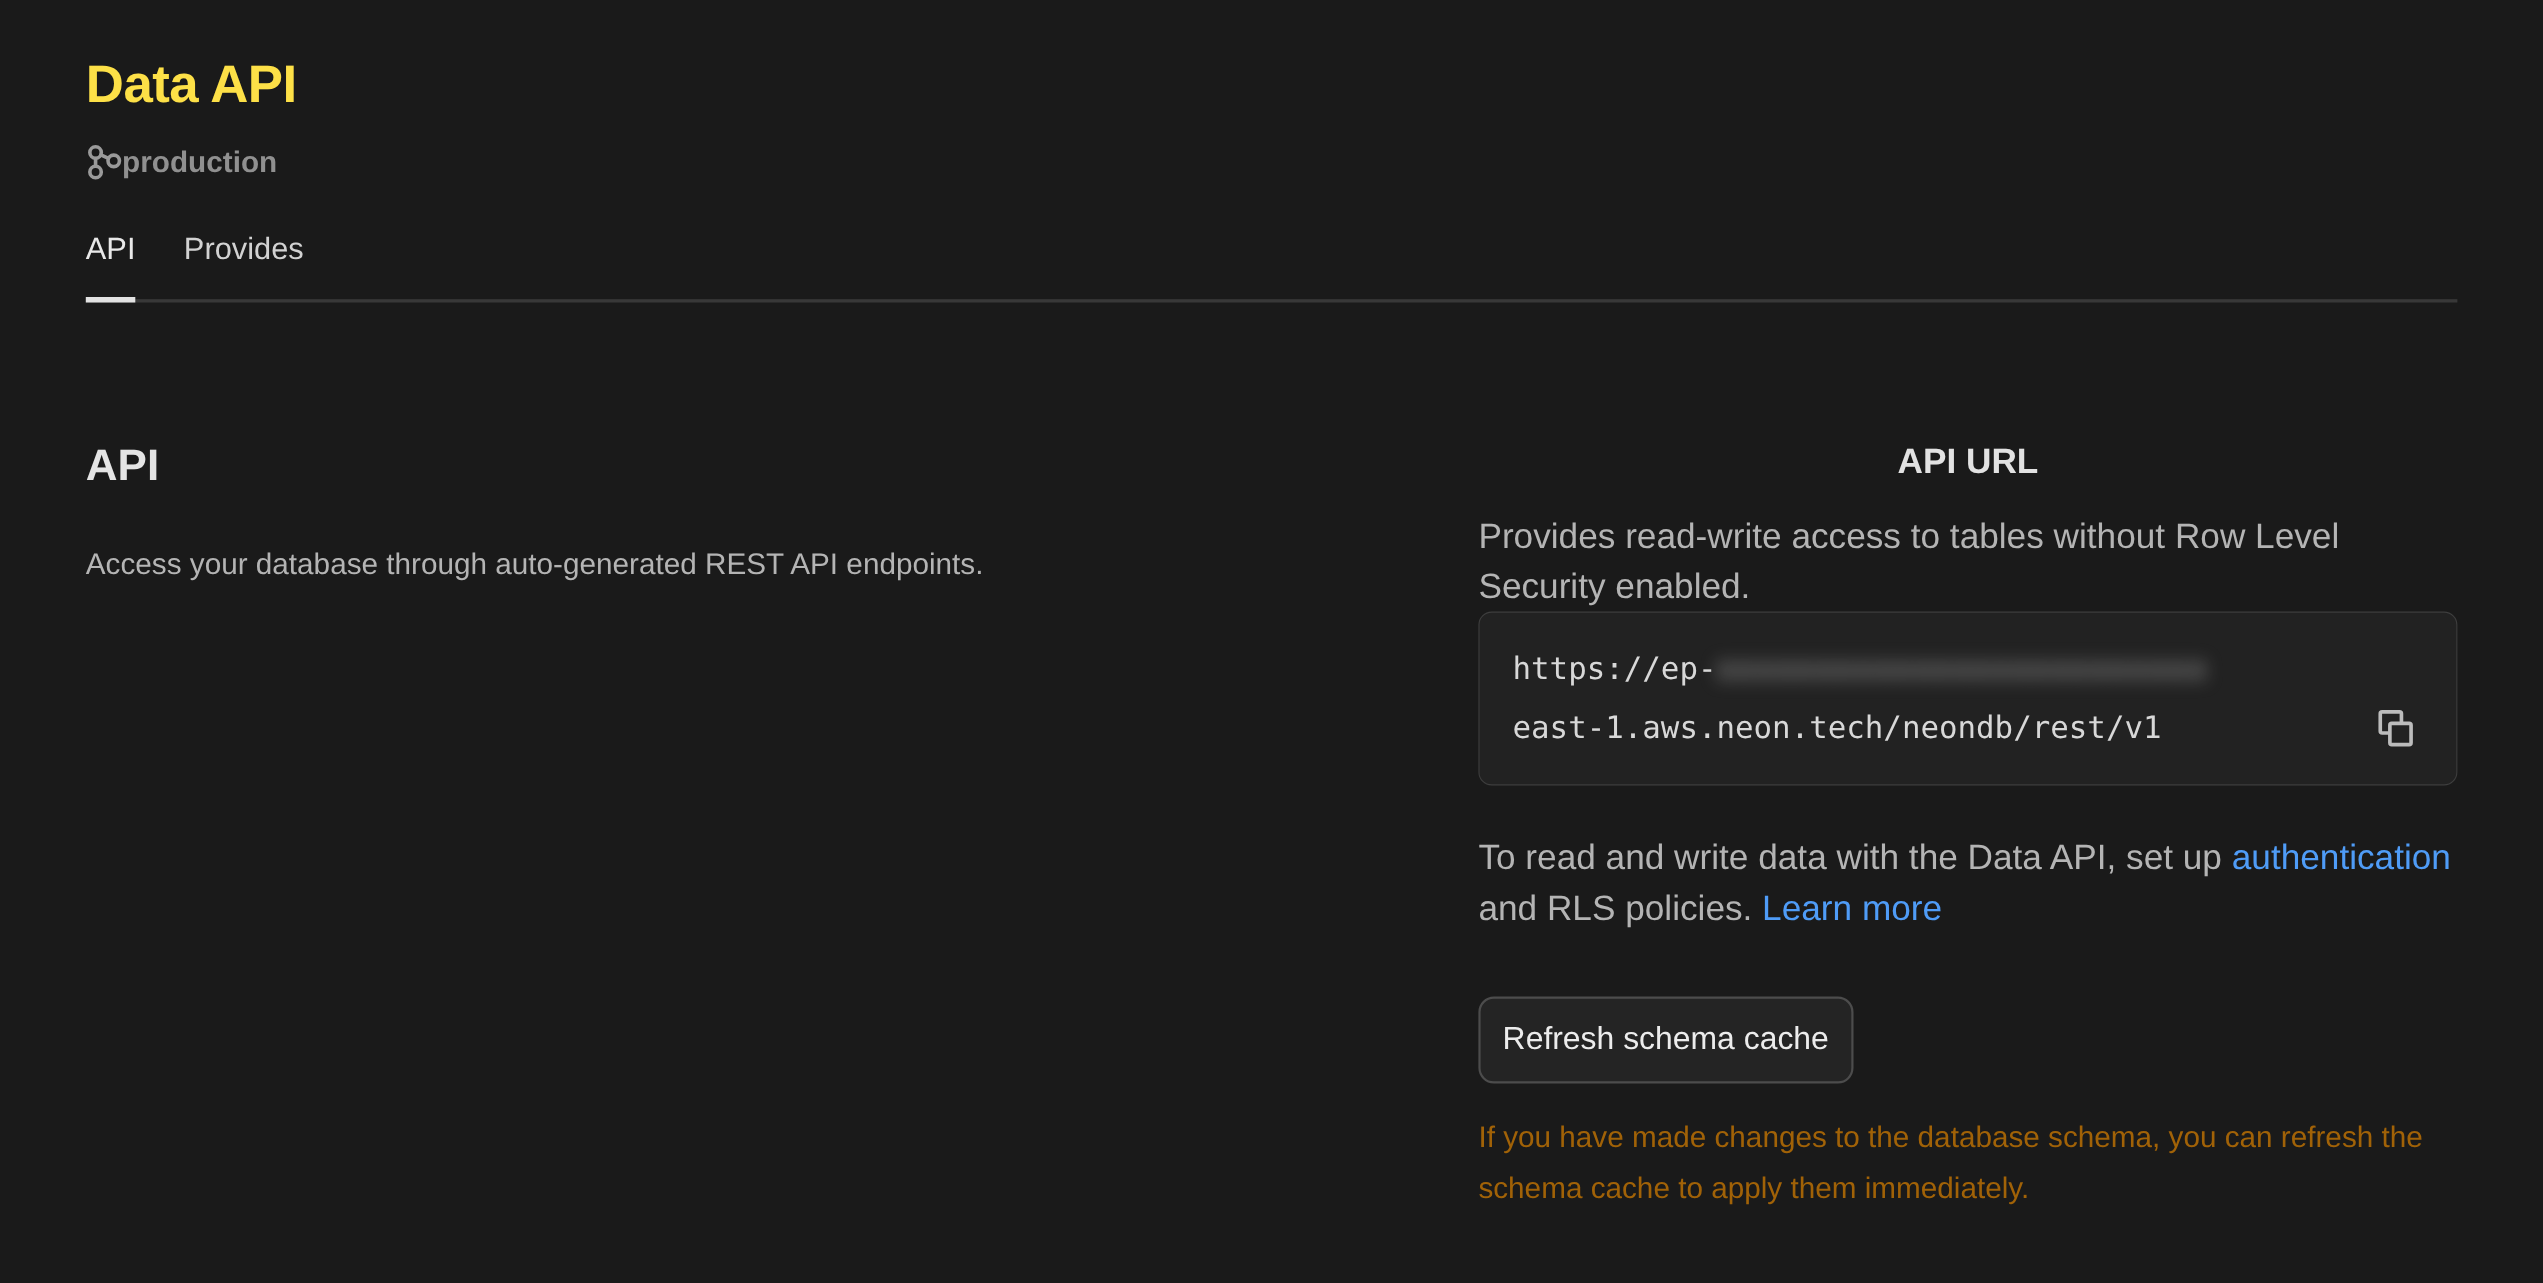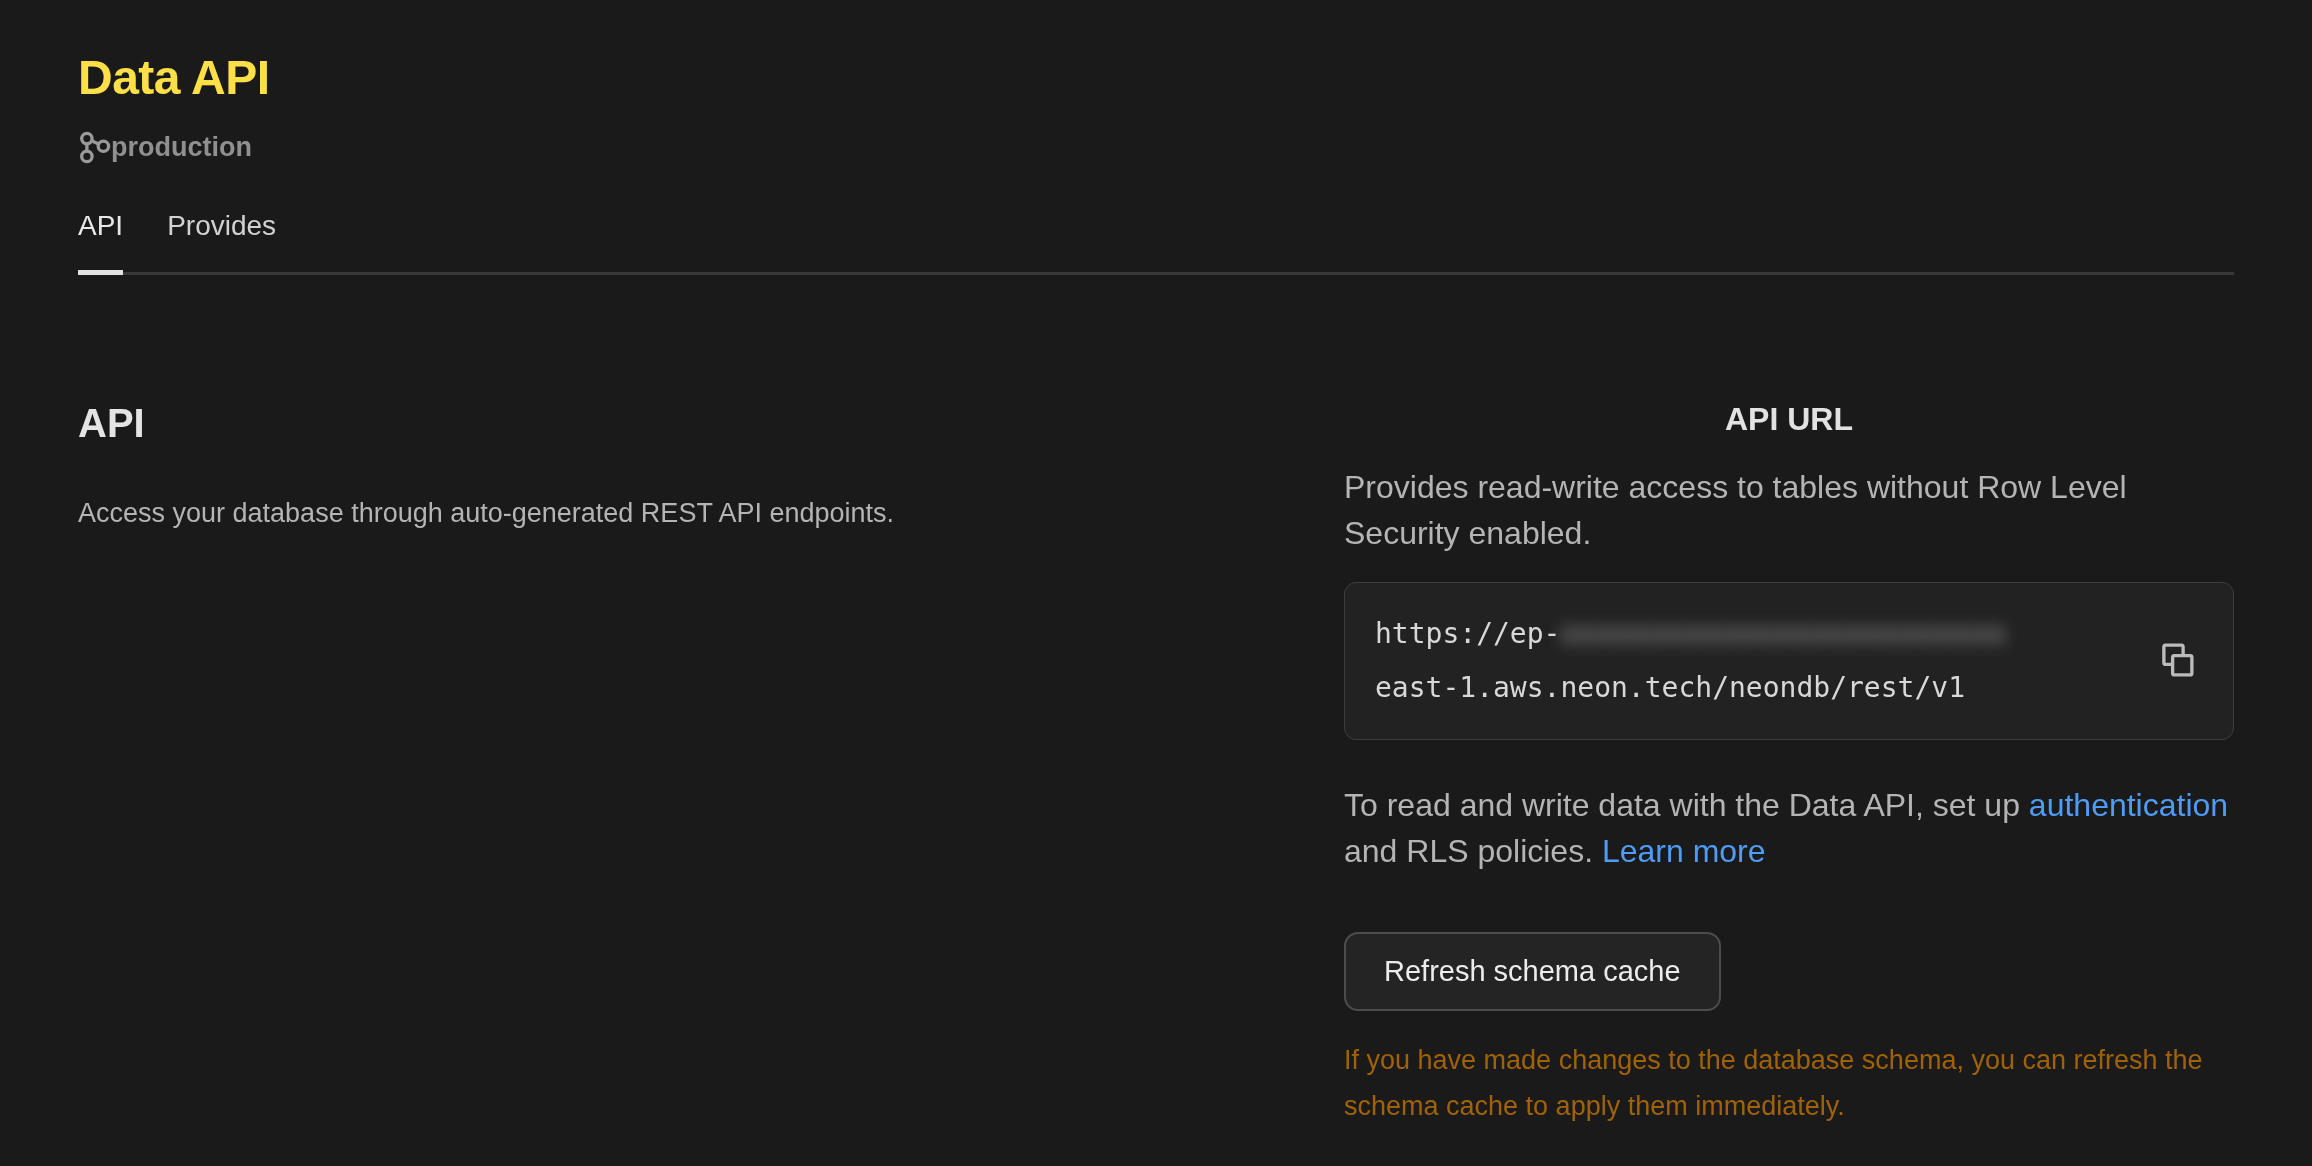--- a/index.html
+++ b/index.html
@@ -59,26 +59,25 @@
 
   .panel-heading {
     font-size: 32px; font-weight: 600; color: #e2e2e2; text-align: center;
   }
   .panel-desc {
     margin-top: 26px; font-size: 32px; line-height: 46px; color: #b4b4b4;
   }
 
   
   .url-box {
-    margin-top: 26px;
     background: #222222;
     border: 1.5px solid #3e3e3e;
     border-radius: 12px;
     padding: 24px 30px;
-    display: flex; align-items: center; gap: 28px;
+    display: flex; align-items: flex-end; gap: 28px;
   }
   .url-text {
     flex: 1;
     font-family: "DejaVu Sans Mono", "Liberation Mono", monospace;
     font-size: 28px; line-height: 54px; color: #d8d8d8;
     word-break: break-all;
   }
   .redacted {
     filter: blur(8px);
     color: #b9b9b9;
@@ -98,21 +97,21 @@
   
   .refresh-btn {
     margin-top: 58px;
     display: inline-block;
     background: #242424;
     border: 2px solid #4c4c4c;
     border-radius: 14px;
     color: #ececec;
     font-size: 29px; font-weight: 500;
     font-family: inherit;
-    padding: 21px 38px;
+    padding: 21px 20px;
     cursor: pointer;
   }
   .refresh-desc { margin-top: 26px; font-size: 27px; line-height: 46px; color: #a16207; }
 </style>
 </head>
 <body>
 
 <div class="page">
 
   <h1 class="page-title">Data API</h1>

